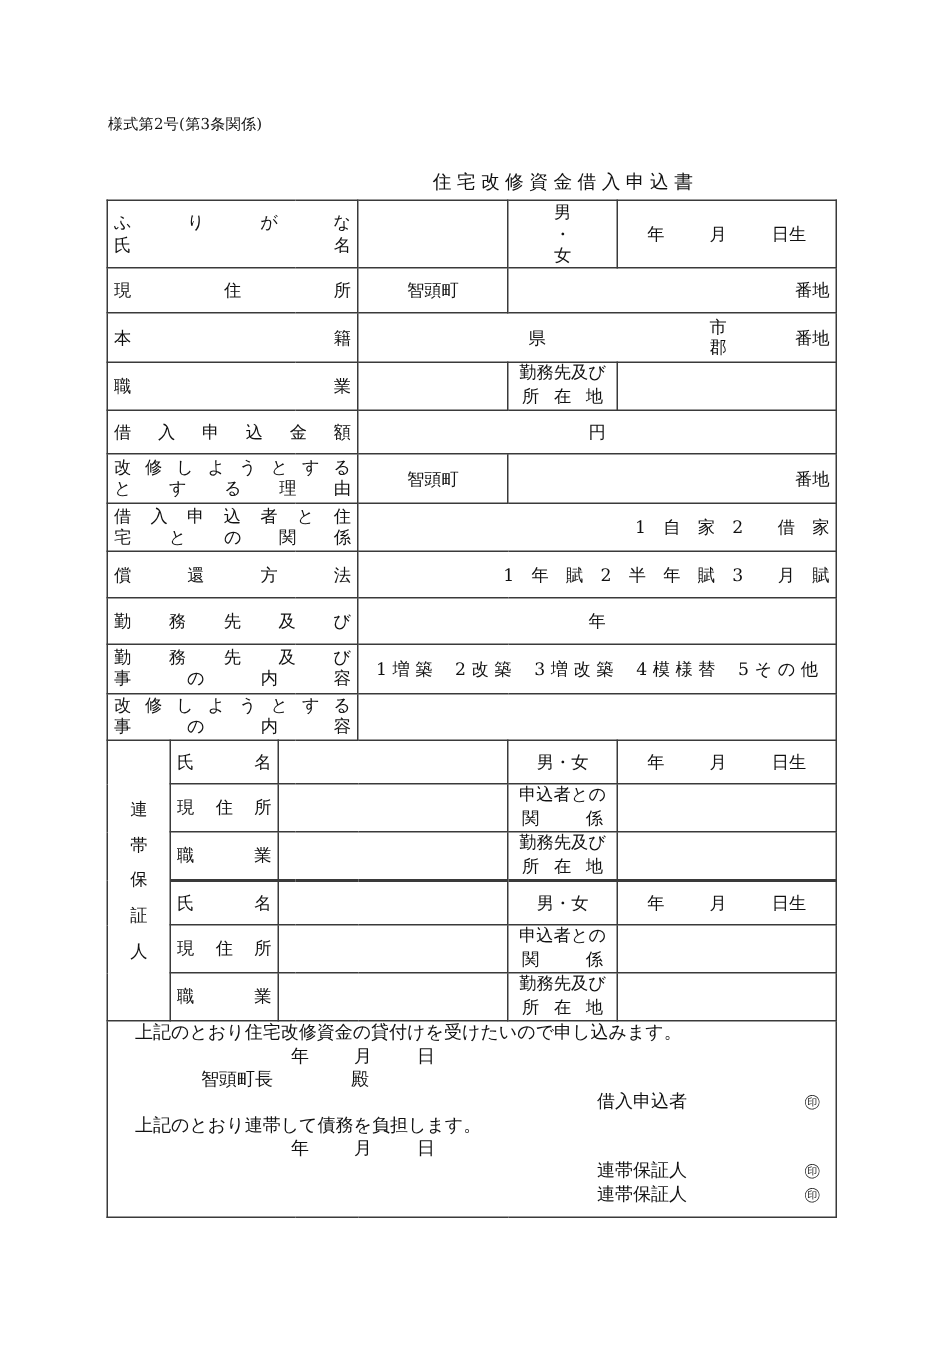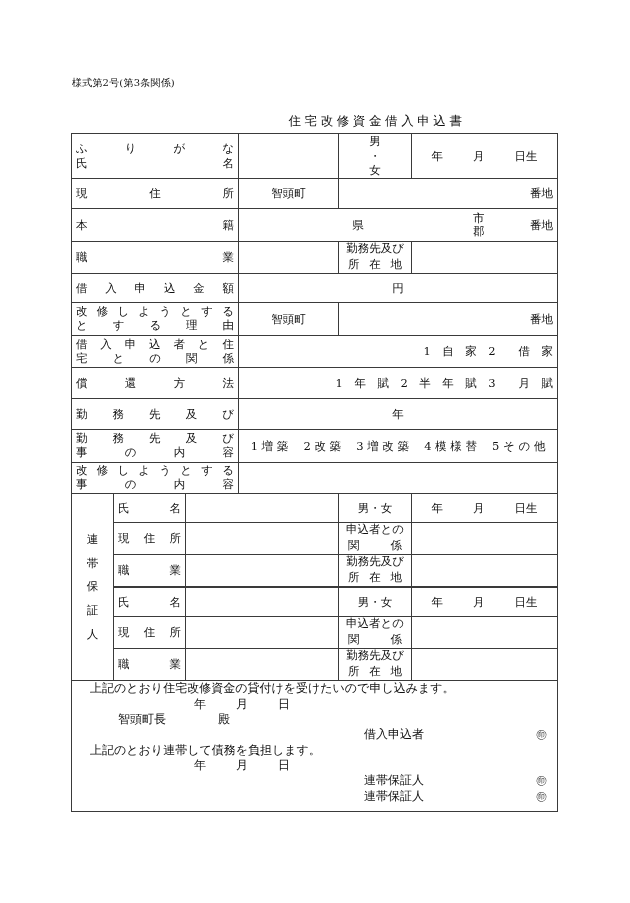--- a/index.html
+++ b/index.html
@@ -92,28 +92,28 @@
     padding: 7px 10px 9px 10px;
     font-size: 12px;
     line-height: 1.55;
   }
   .decl .ln { white-space: nowrap; }
   .ind1 { padding-left: 14px; }
   .ind-date { padding-left: 118px; letter-spacing: 0px; }
   .date-y { margin-right: 30px; }
   .date-m { margin-right: 30px; }
   .ind-mayor { padding-left: 42px; }
-  .mayor-gap { margin-right: 52px; }
+  .mayor-gap { margin-right: 52px; margin-left: 16px; }
   .sig-row {
     display: block;
     text-align: right;
     padding-right: 6px;
     white-space: nowrap;
   }
-  .sig-label { margin-right: 112px; }
+  .sig-label { margin-right: 78px; }
   .seal { font-size: 11px; }
 </style>
 </head>
 <body>
 
 <div class="page">
 
   <div class="formnum">様式第2号(第3条関係)</div>
 
   <div class="doc-title">住宅改修資金借入申込書</div>

